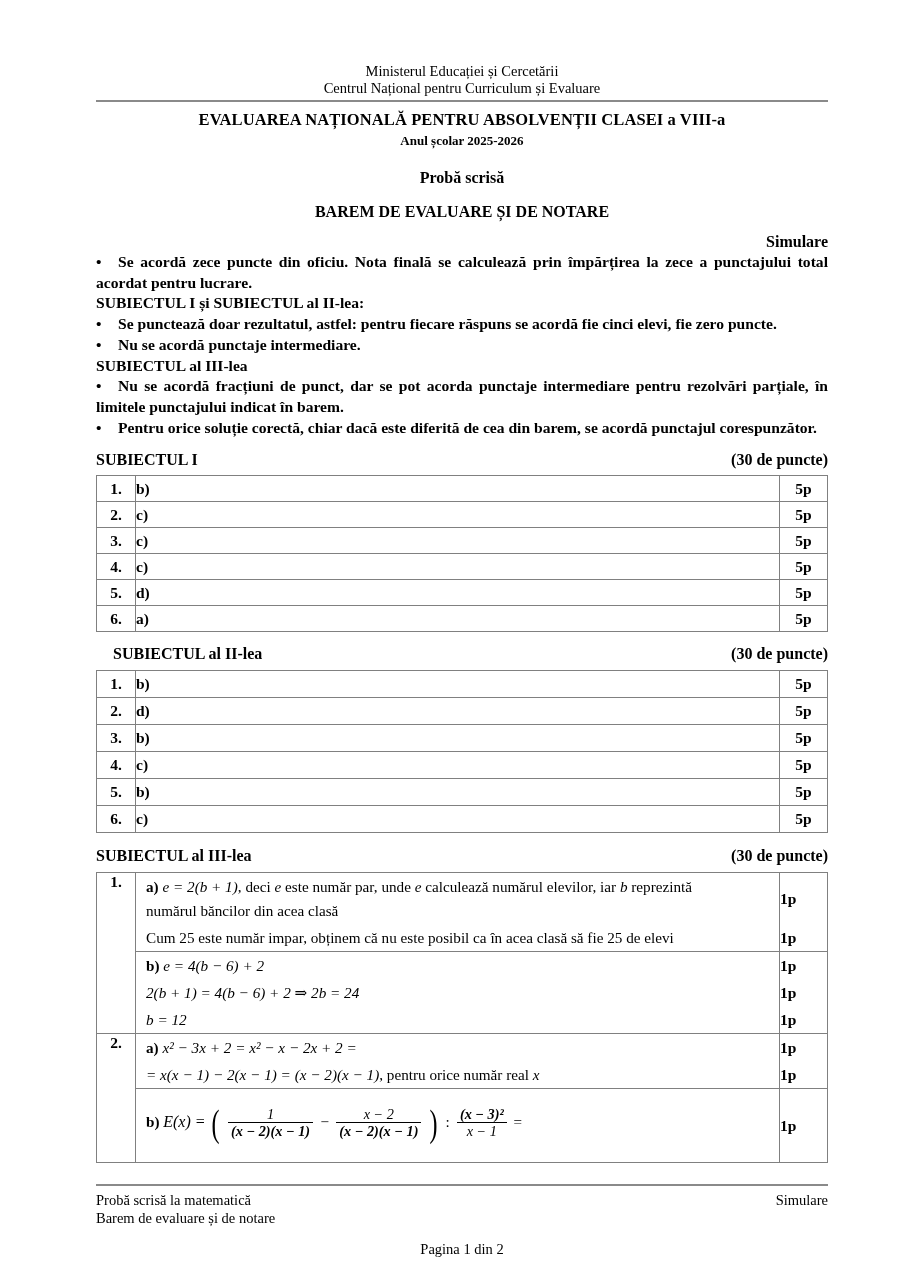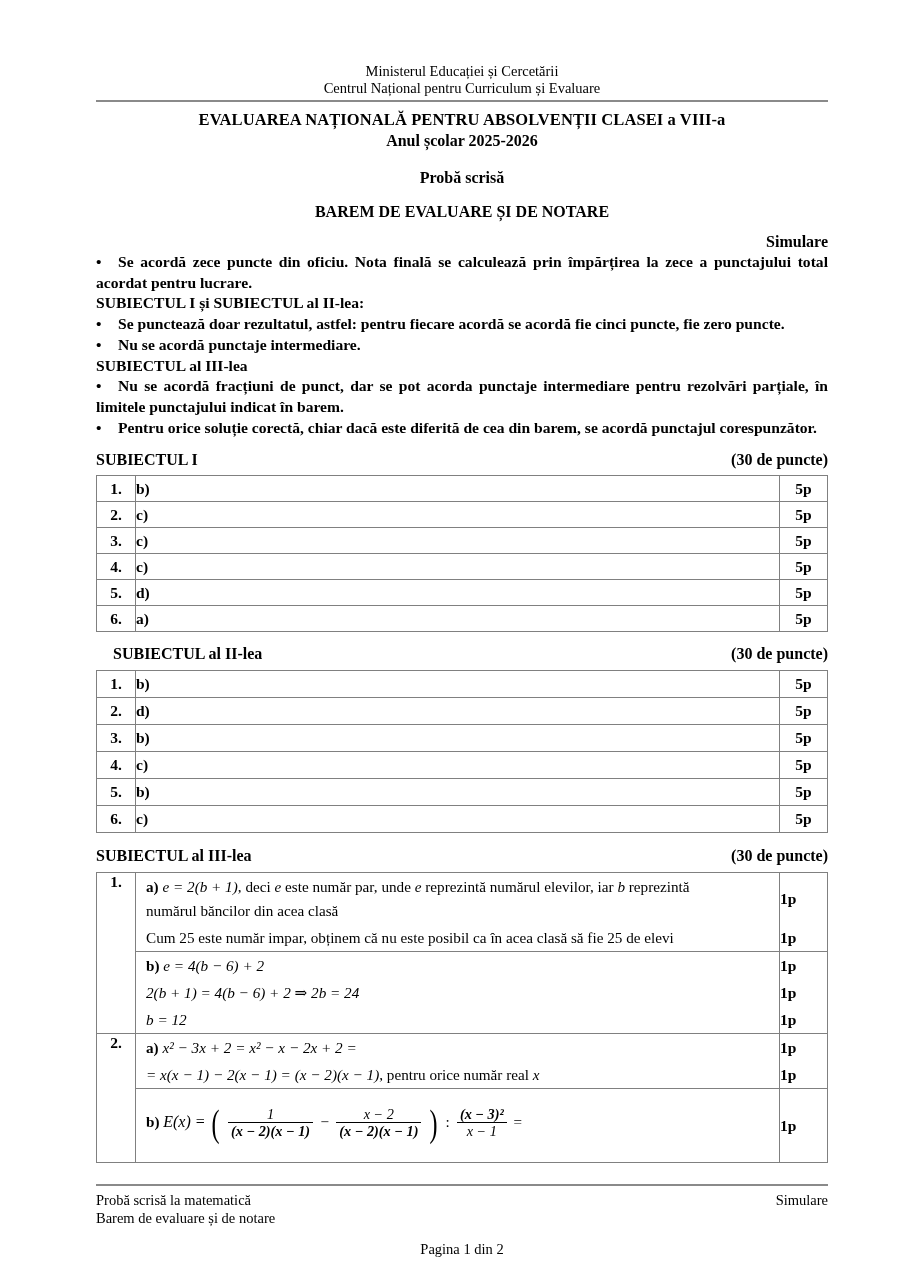--- a/index.html
+++ b/index.html
@@ -35,21 +35,21 @@
 
   .rule {
     border: 0;
     border-top: 2.5px solid #8a8a8a;
     margin: 3px 0 0 0;
     width: 100%;
   }
 
   .title-block { text-align: center; font-weight: bold; }
   .t1 { font-size: 16.5px; line-height: 21px; margin-top: 7px; letter-spacing: .1px; }
-  .t2 { font-size: 16px; line-height: 21px; }
+  .t2 { font-size: 13px; line-height: 21px; }
   .t3 { font-size: 16px; line-height: 20px; margin-top: 17px; }
   .t4 { font-size: 16px; line-height: 20px; margin-top: 2px; }
   .t5 { font-size: 16px; line-height: 20px; margin-top: 14px; }
 
   .simulare-top {
     text-align: right;
     font-weight: bold;
     font-size: 16px;
     line-height: 20px;
     margin-top: 10px;
@@ -225,21 +225,21 @@
       <div class="t1">EVALUAREA NAȚIONALĂ PENTRU ABSOLVENȚII CLASEI a VIII-a</div>
       <div class="t2">Anul școlar 2025-2026</div>
       <div class="t3">Probă  scrisă</div>
       <div class="t5">BAREM DE EVALUARE ȘI DE NOTARE</div>
     </div>
     <div class="simulare-top">Simulare</div>
 
     <div class="instr">
       <p class="bullet"><span class="dot">•</span><span>Se acordă zece puncte din oficiu. Nota finală se calculează prin împărțirea la zece a punctajului total acordat pentru lucrare.</span></p>
       <p class="plain">SUBIECTUL I și SUBIECTUL al II-lea:</p>
-      <p class="bullet"><span class="dot">•</span><span>Se punctează doar rezultatul, astfel: pentru fiecare acordă se acordă fie cinci puncte, fie zero puncte.</span></p>
+      <p class="bullet"><span class="dot">•</span><span>Se punctează doar rezultatul, astfel: pentru fiecare răspuns se acordă fie cinci elevi, fie zero puncte.</span></p>
       <p class="bullet plain"><span class="dot">•</span><span>Nu se acordă punctaje intermediare.</span></p>
       <p class="plain">SUBIECTUL al III-lea</p>
       <p class="bullet"><span class="dot">•</span><span>Nu se acordă fracțiuni de punct, dar se pot acorda punctaje intermediare pentru rezolvări parțiale, în limitele punctajului indicat în barem.</span></p>
       <p class="bullet"><span class="dot">•</span><span>Pentru orice soluție corectă, chiar dacă este diferită de cea din barem, se acordă punctajul corespunzător.</span></p>
     </div>
 
     <div class="sec-head sec-head-1">
       <span>SUBIECTUL I</span>
       <span>(30 de puncte)</span>
     </div>
@@ -331,21 +331,21 @@
             <table class="inner">
               <tbody>
                 <tr>
                   <td>
                     <div class="cellpad">
                       <span class="mbold">a)</span>
                       <span class="mi">e = 2(b + 1)</span><span>, deci</span>
                       <span class="mi">e</span>
                       <span>este număr par, unde</span>
                       <span class="mi">e</span>
-                      <span>reprezintă numărul elevilor, iar</span>
+                      <span>calculează numărul elevilor, iar</span>
                       <span class="mi">b</span>
                       <span>reprezintă</span>
                     </div>
                     <div class="cellpad" style="padding-top:0">numărul băncilor din acea clasă</div>
                   </td>
                   <td class="ptcell" style="width:47px;border-left:1.5px solid #808080">1p</td>
                 </tr>
                 <tr>
                   <td>
                     <div class="cellpad">Cum 25 este număr impar, obținem că nu este posibil ca în acea clasă să fie 25 de elevi</div>

